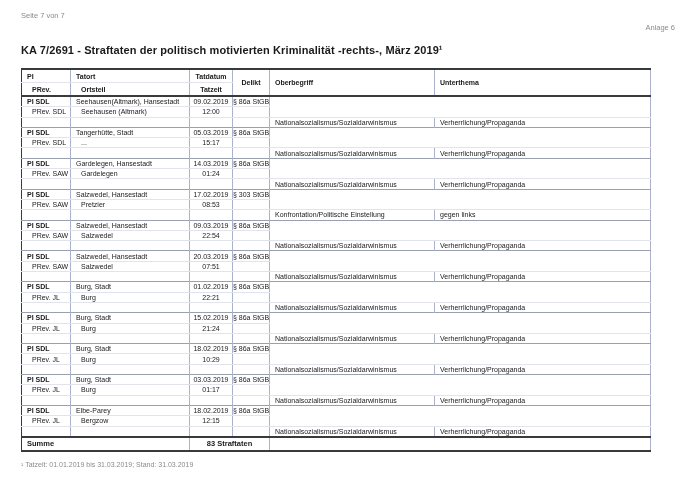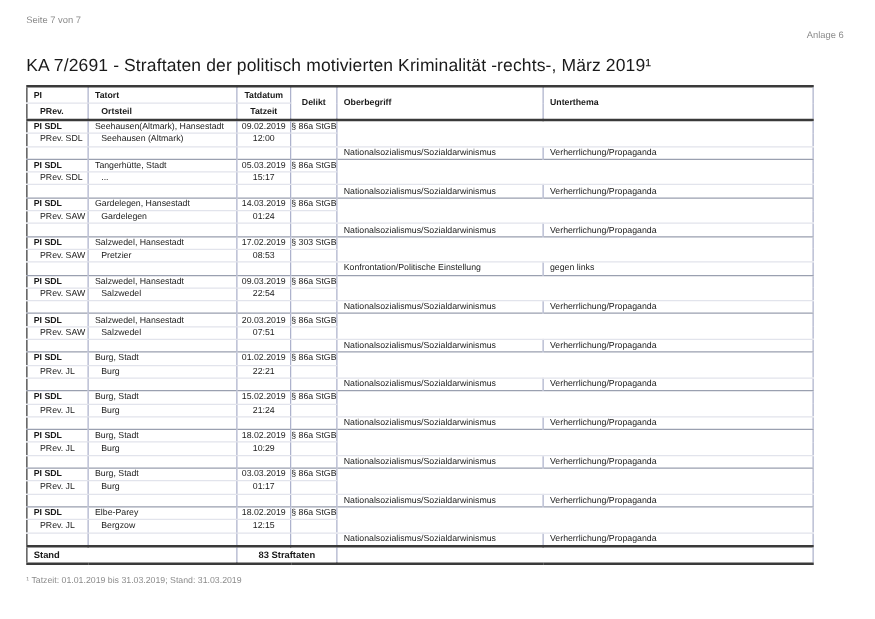--- a/index.html
+++ b/index.html
@@ -11,21 +11,21 @@
     --textmuted:#8b8b8b;
   }
   html,body{margin:0;padding:0;background:#fff;}
   .page{
     position:relative;width:700px;height:495px;background:#ffffff;
     font-family:"Liberation Sans",sans-serif;color:var(--textmain);
     overflow:hidden;
   }
   .page-ind{position:absolute;left:21px;top:11px;font-size:7.5px;color:var(--textmuted);}
   .annex{position:absolute;left:0;top:23px;width:655px;text-align:right;font-size:7.5px;color:var(--textmuted);padding-left:20px;}
-  .doc-title{position:absolute;left:21px;top:44px;font-size:14px;font-weight:normal;letter-spacing:0.1px;}
+  .doc-title{position:absolute;left:21px;top:44px;font-size:11px;font-weight:bold;letter-spacing:0.1px;}
   .tablewrap{position:absolute;left:21px;top:68px;}
   table{
     border-collapse:collapse;table-layout:fixed;width:629px;font-size:7px;
     border-left:1px solid var(--darkline);
     border-right:1px solid var(--colline);
     border-top:2px solid var(--darkline);
     border-bottom:2px solid var(--darkline);
   }
   td{padding:0;margin:0;overflow:hidden;white-space:nowrap;height:9.3px;line-height:9px;vertical-align:middle;}
   thead{border-bottom:2px solid var(--darkline);}
@@ -336,21 +336,21 @@
       <td class="vb"></td>
       <td class="vb"></td>
       <td class="vb"></td>
       <td class="vb"></td>
       <td class="p1">Nationalsozialismus/Sozialdarwinismus</td>
       <td class="p1 vl">Verherrlichung/Propaganda</td>
     </tr>
   </tbody>
 <tbody class="summary" id="summe">
         <tr>
-          <td colspan="2" class="p1 vb">Stand</td>
+          <td colspan="2" class="p1 vb">Summe</td>
           <td colspan="2" class="ctr vb">83 Straftaten</td>
           <td colspan="2"></td>
         </tr>
       </tbody>
     </table>
   </div>
 
   <div class="footnote">¹ Tatzeit: 01.01.2019 bis 31.03.2019; Stand: 31.03.2019</div>
 
 </div>

